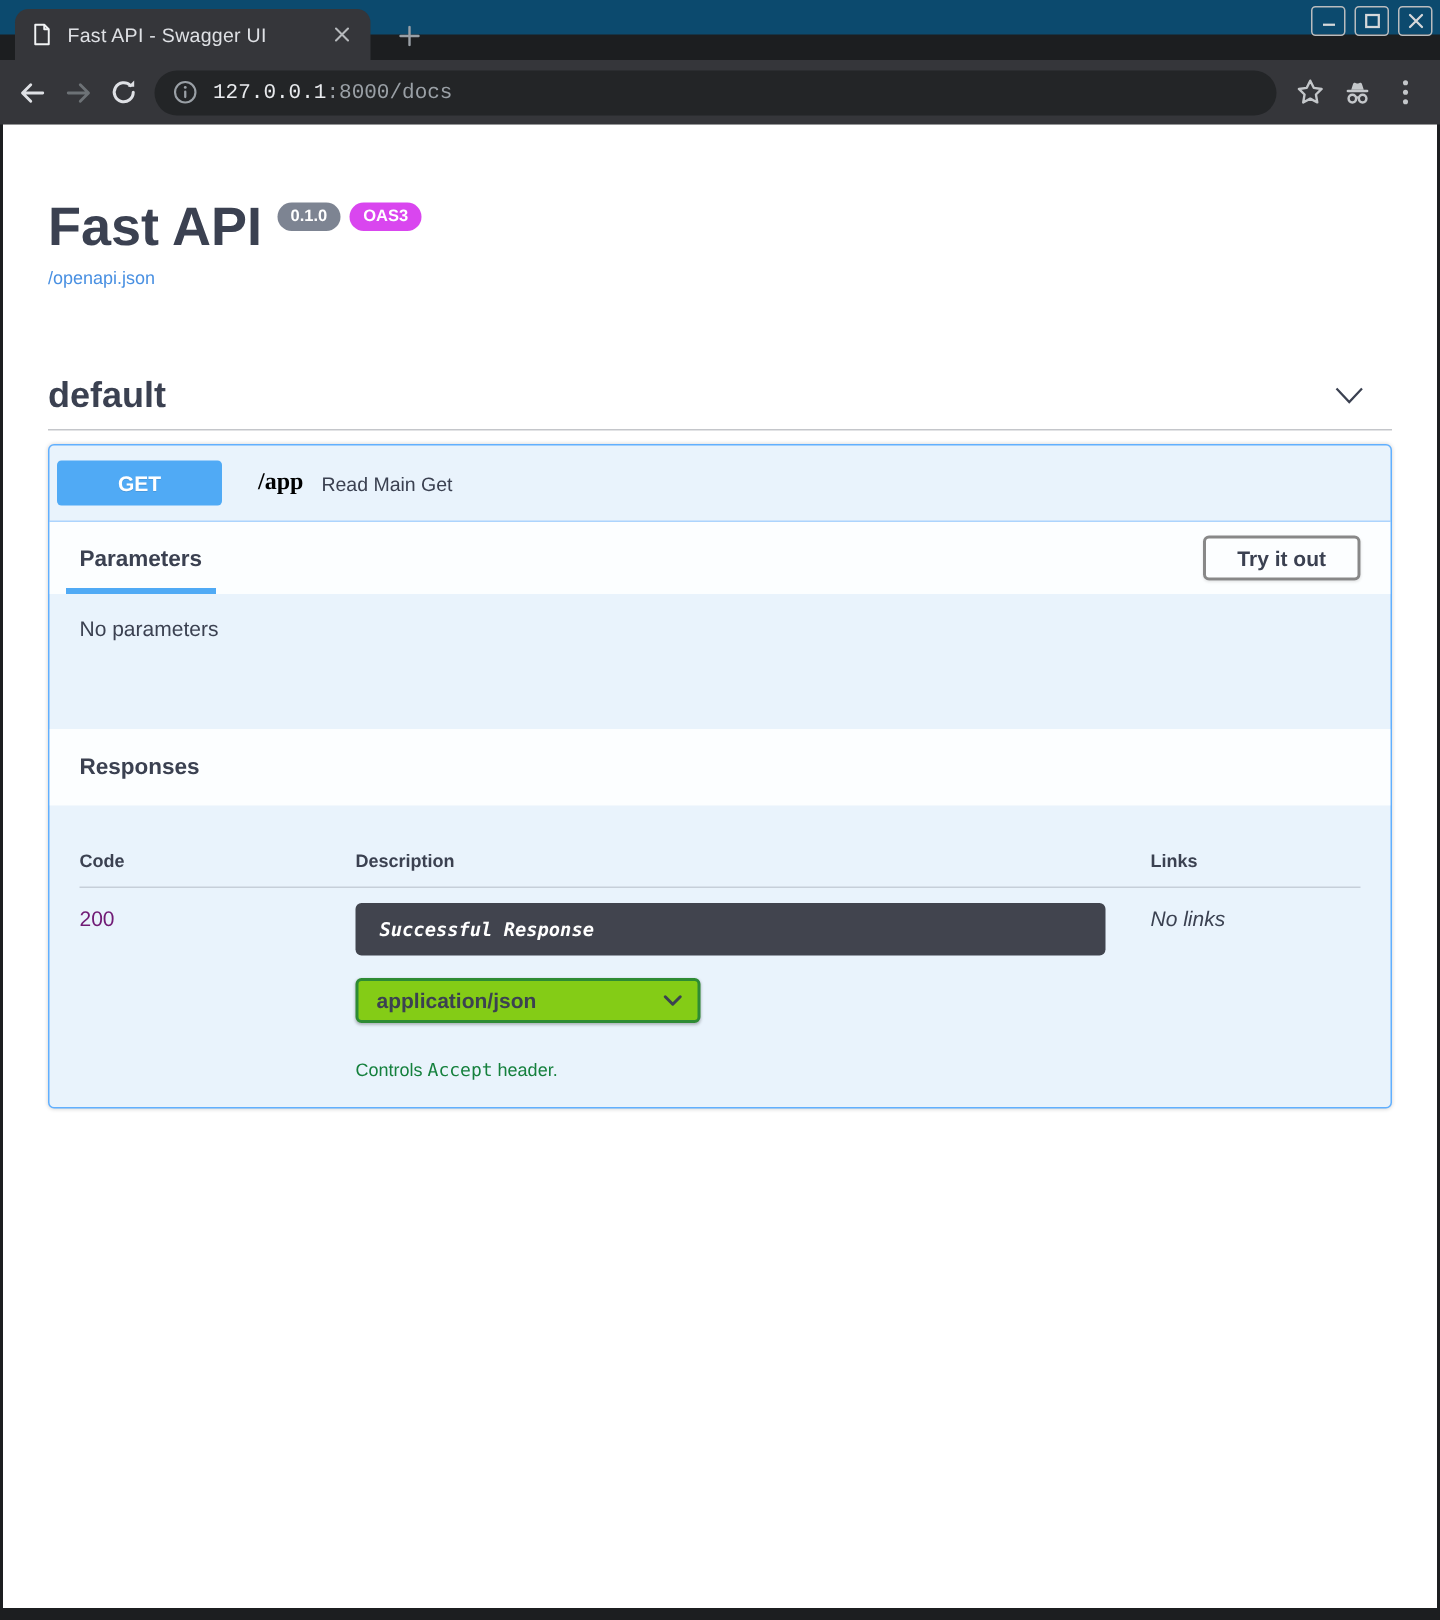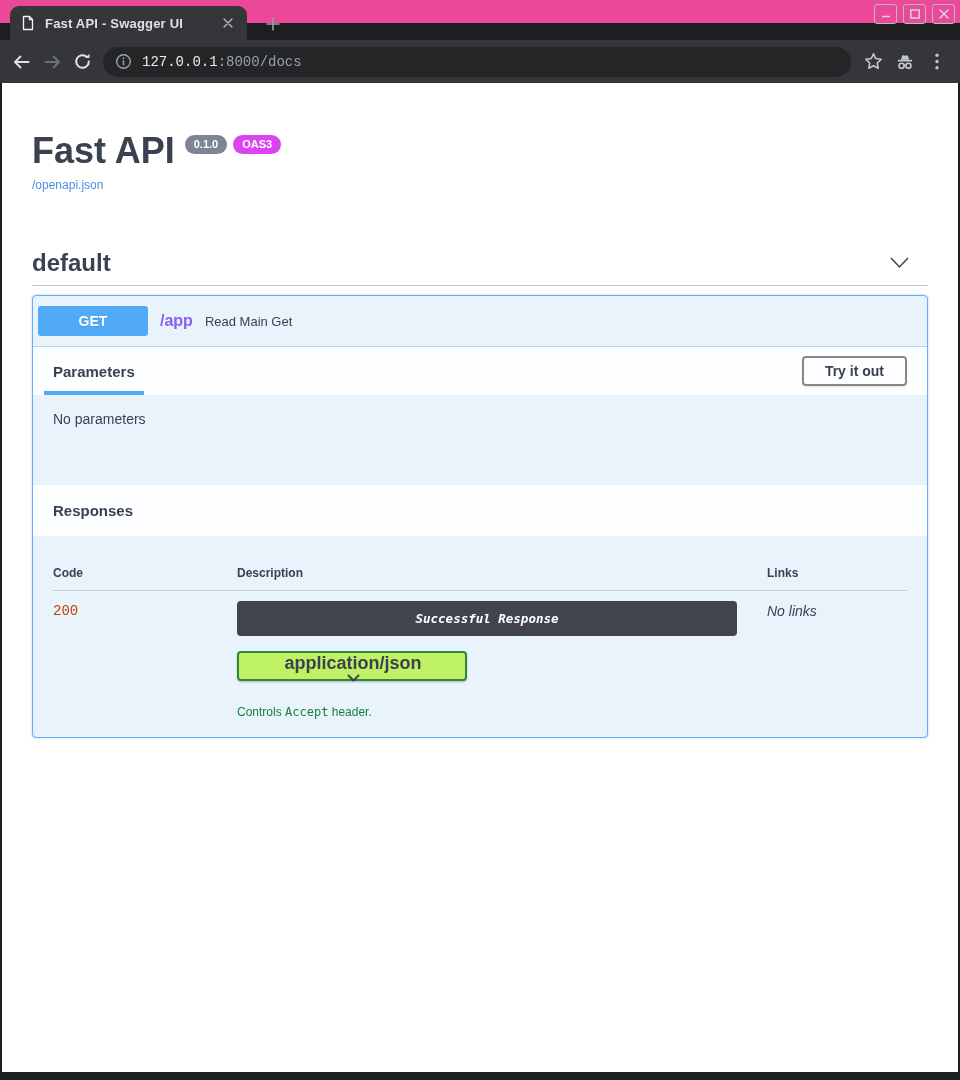--- a/index.html
+++ b/index.html
@@ -1,20 +1,20 @@
 <!DOCTYPE html>
 <html><head>
 <meta charset="utf-8">
 <style>
   * { margin:0; padding:0; box-sizing:border-box; }
   html,body { width:960px; height:1080px; overflow:hidden; }
   body { background:#1c1e20; font-family:"Liberation Sans", sans-serif; position:relative; }
 
   
-  .titlebar { position:absolute; top:0; left:0; right:0; height:23px; background:#ec4899;font-weight:bold; }
+  .titlebar { position:absolute; top:0; left:0; right:0; height:23px; background:#0c4a6e; }
   .tab { position:absolute; left:10px; top:6px; width:237px; height:34px; background:#35363a;
          border-radius:9px 9px 0 0; display:flex; align-items:center; padding:0 10px; cursor:default; }
   .tab-title { color:#dfe1e5; font-size:13px; margin-left:9px; flex:1; white-space:nowrap;
                overflow:hidden; letter-spacing:.2px; }
   .tab-close { display:flex; align-items:center; justify-content:center; width:18px; height:18px; border-radius:50%; }
   .new-tab { position:absolute; left:262px; top:13px; width:22px; height:22px; display:flex;
              align-items:center; justify-content:center; }
   .window-controls { position:absolute; top:4px; right:5px; display:flex; gap:6px; }
   .win-btn { width:23px; height:20px; border:1px solid #babcbe; border-radius:3px;
              display:flex; align-items:center; justify-content:center; background:transparent; }
@@ -47,22 +47,22 @@
   .tag-name { font-size:24px; color:#3b4151; font-weight:600; }
   .tag-chevron { margin-right:18px; display:flex; }
 
   .opblock { margin-top:9px; border:1px solid #61affe; border-radius:4px; background:#e9f3fc;
              box-shadow:0 0 3px rgba(0,0,0,.19); overflow:hidden; }
   .op-summary { display:flex; align-items:center; padding:5px; height:51px;
                 border-bottom:1px solid rgba(97,175,254,.45); cursor:pointer; }
   .method-btn { background:#50aaf5; color:#fff; font-weight:bold; font-size:14px; border:none;
                 border-radius:3px; width:110px; height:30px; display:flex; align-items:center;
                 justify-content:center; text-shadow:0 1px 0 rgba(0,0,0,.1); }
-  .op-path { font-family:Liberation Sans, sans-serif; font-weight:bold; font-size:16px;
-             color:#8b5cf6; margin-left:12px; }
+  .op-path { font-family:Liberation Serif, serif; font-weight:bold; font-size:16px;
+             color:#000000; margin-left:24px; }
   .op-desc { font-size:13px; color:#3b4151; margin-left:12px; }
 
   .band { background:rgba(255,255,255,.85); }
   .param-head { display:flex; justify-content:space-between; align-items:center; height:48px;
                 padding:0 20px; position:relative; }
   .param-tab { position:relative; height:100%; display:flex; align-items:center; padding:0 9px;
                margin-left:-9px; font-size:15px; font-weight:bold; color:#3b4151; }
   .param-tab::after { content:""; position:absolute; left:0; right:0; bottom:0; height:4px; background:#50aaf5; }
   .try-btn { border:2px solid #888; border-radius:4px; background:transparent; color:#3b4151;
              font-weight:bold; font-size:14px; padding:5px 21px; box-shadow:0 1px 2px rgba(0,0,0,.1);
@@ -72,29 +72,29 @@
   .plain-text { font-size:14px; color:#3b4151; }
 
   .resp-head { height:51px; display:flex; align-items:center; padding:0 20px; }
   .section-label { font-size:15px; font-weight:bold; color:#3b4151; }
 
   .resp-body { padding:30px 20px 18px; }
   .resp-grid { display:grid; grid-template-columns:184px 530px 1fr; }
   .resp-grid.head { border-bottom:1px solid rgba(59,65,81,.2); padding-bottom:10px; }
   .col-h { font-size:12px; font-weight:bold; color:#3b4151; }
   .resp-grid.row { margin-top:10px; }
-  .code-cell { font-size:14px; color:#c2410c; padding-top:2px;font-family:Liberation Mono, monospace; }
+  .code-cell { font-size:14px; color:#701a75; padding-top:2px; }
   .links-cell { font-size:14px; color:#3b4151; font-style:italic; padding-top:2px; }
-  .resp-box { width:500px; background:#41444e; border-radius:4px; padding:10px 32px;
+  .resp-box { width:500px; background:#41444e; border-radius:4px; padding:10px 16px;
               color:#fff; font-family:"DejaVu Sans Mono", monospace; font-style:italic;
-              font-weight:bold; font-size:12.5px;text-align:center; }
+              font-weight:bold; font-size:12.5px; }
   .media-select { margin-top:15px; width:230px; height:30px; border:2px solid #2e8b34; border-radius:4px;
-                  background:#bef264; display:flex; align-items:center; justify-content:space-between;
-                  padding:0 10px 0 12px; font-weight:bold; font-size:18px; color:#3b4151;
-                  box-shadow:0 1px 2px rgba(0,0,0,.25); cursor:pointer;flex-direction:column; }
+                  background:#84cc16; display:flex; align-items:center; justify-content:space-between;
+                  padding:0 10px 0 12px; font-weight:bold; font-size:14px; color:#3b4151;
+                  box-shadow:0 1px 2px rgba(0,0,0,.25); cursor:pointer; }
   .accept-msg { margin-top:24px; font-size:12px; color:#15803d; }
   .accept-msg code { font-family:"DejaVu Sans Mono", monospace; font-size:12px; }
 </style>
 </head>
 <body>
 
 <div>
 
   <div class="titlebar">
     <div class="tab">

